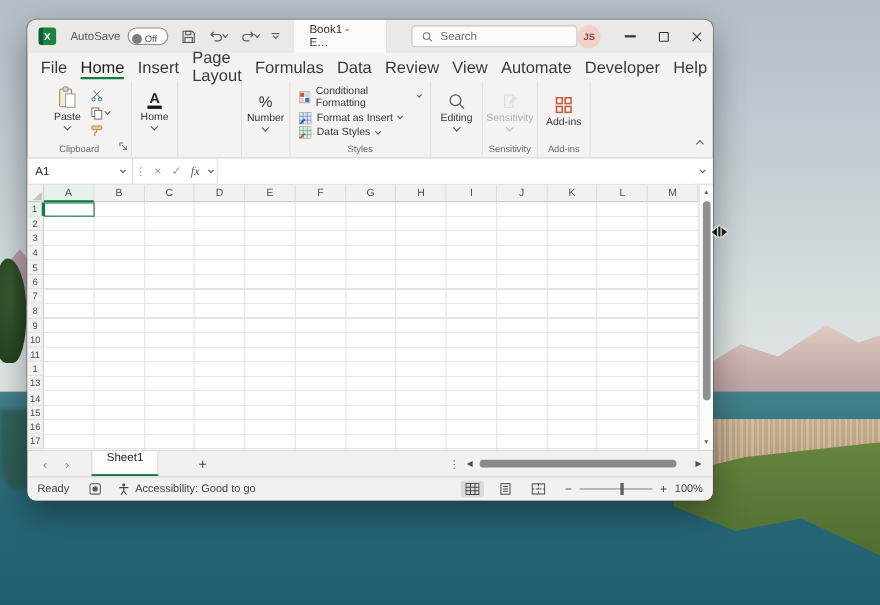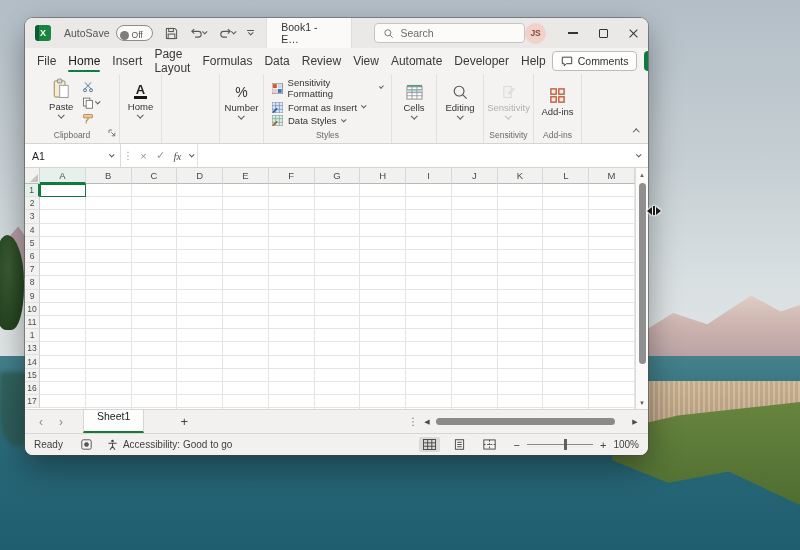--- a/index.html
+++ b/index.html
@@ -60,21 +60,21 @@
   .win-btn{width:30px;height:100%;display:flex;align-items:center;justify-content:center}
   .min-glyph{width:10px;height:1.2px;background:#333}
   .max-glyph{width:9px;height:9px;border:1.1px solid #333;border-radius:1px}
   .x-glyph{position:relative;width:11px;height:11px}
   .x-glyph::before,.x-glyph::after{content:"";position:absolute;left:0;top:5px;width:11px;height:1.2px;background:#333}
   .x-glyph::before{transform:rotate(45deg)}.x-glyph::after{transform:rotate(-45deg)}
 
   
   .menubar{height:26px;display:flex;align-items:center;padding-left:6px;flex:0 0 auto}
   .menu-tabs{display:flex;height:100%}
-  .menu-tab{padding:0 6px;font-size:12px;color:#3a3a38;display:flex;align-items:center;position:relative}
+  .menu-tab{padding:0 6px;font-size:15px;color:#3a3a38;display:flex;align-items:center;position:relative}
   .menu-tab.active{color:#1c1c1c}
   .menu-tab.active::after{content:"";position:absolute;left:6px;right:6px;bottom:2px;height:2.4px;border-radius:2px;background:#107C41}
   .menubar-right{margin-left:auto;margin-right:10px;display:flex;align-items:center;gap:7px}
   .comments-btn{height:20px;display:flex;align-items:center;gap:5px;padding:0 8px;border:1px solid #bdbbb9;
     border-radius:4px;background:#fdfdfc;font-size:10.5px;color:#333}
   .share-btn{height:20px;display:flex;align-items:center;gap:5px;padding:0 7px;border-radius:4px;
     background:#0e7a40;color:#fff;font-size:10.5px}
 
   
   .ribbon{height:70px;display:flex;border-bottom:1px solid #d6d4d2;position:relative;flex:0 0 auto}
@@ -358,21 +358,21 @@
       <div class="rg-content" style="justify-content:flex-start">
         <div class="styles-col">
           <div class="style-row">
             <svg width="11" height="11" viewBox="0 0 12 12">
               <rect width="12" height="12" fill="#fff" stroke="#888"></rect>
               <rect x="1" y="1" width="4.5" height="4.5" fill="#d65532"></rect>
                 <rect x="6.5" y="1" width="4.5" height="4.5" fill="#c9d5ee"></rect>
               <rect x="1" y="6.5" width="4.5" height="4.5" fill="#f0c9c0"></rect>
                 <rect x="6.5" y="6.5" width="4.5" height="4.5" fill="#4472c4"></rect>
             </svg>
-            <span>Sensitivity Formatting</span>
+            <span>Conditional Formatting</span>
             <span class="cv sm"></span>
           </div>
           <div class="style-row">
             <svg width="11" height="11" viewBox="0 0 12 12">
               <rect width="12" height="12" fill="#dce6f4" stroke="#888"></rect>
               <path d="M0 4 H12 M0 8 H12 M4 0 V12 M8 0 V12" stroke="#6a8fc0" stroke-width=".8"></path>
               <path d="M1 11.5 L5.5 7" stroke="#2f5f9e" stroke-width="1.8"></path>
             </svg>
             <span>Format as Insert</span>
             <span class="cv sm"></span>
@@ -386,35 +386,20 @@
             <span>Data Styles</span>
             <span class="cv sm"></span>
           </div>
         </div>
       </div>
       <div class="rg-label">
         <span>Styles</span>
       </div>
     </div>
 
-    <div class="rgroup" style="width:45px">
-      <div class="rg-content">
-        <div class="rb-big">
-          <svg width="17" height="16" viewBox="0 0 18 17">
-            <rect x="1" y="1" width="16" height="2" fill="#4aa083"></rect>
-            <rect x="1" y="3" width="16" height="13" fill="#fff" stroke="#888" stroke-width="1"></rect>
-            <rect x="1" y="6" width="16" height="3.2" fill="#bcd9ea"></rect>
-            <path d="M1 6 H17 M1 9.2 H17 M1 12.5 H17 M6.3 3 V16 M11.6 3 V16" stroke="#888" stroke-width=".8" fill="none"></path>
-          </svg>
-          <span class="rb-label">Cells</span>
-          <span class="cv"></span>
-        </div>
-      </div>
-      <div class="rg-label"></div>
-    </div>
 
     <div class="rgroup" style="width:47px">
       <div class="rg-content">
         <div class="rb-big">
           <svg width="16" height="16" viewBox="0 0 18 18" fill="none" stroke="#555" stroke-width="1.3">
             <circle cx="8" cy="8" r="5.5"></circle>
               <line x1="12.2" y1="12.2" x2="16.5" y2="16.5"></line>
           </svg>
           <span class="rb-label">Editing</span>
           <span class="cv"></span>

